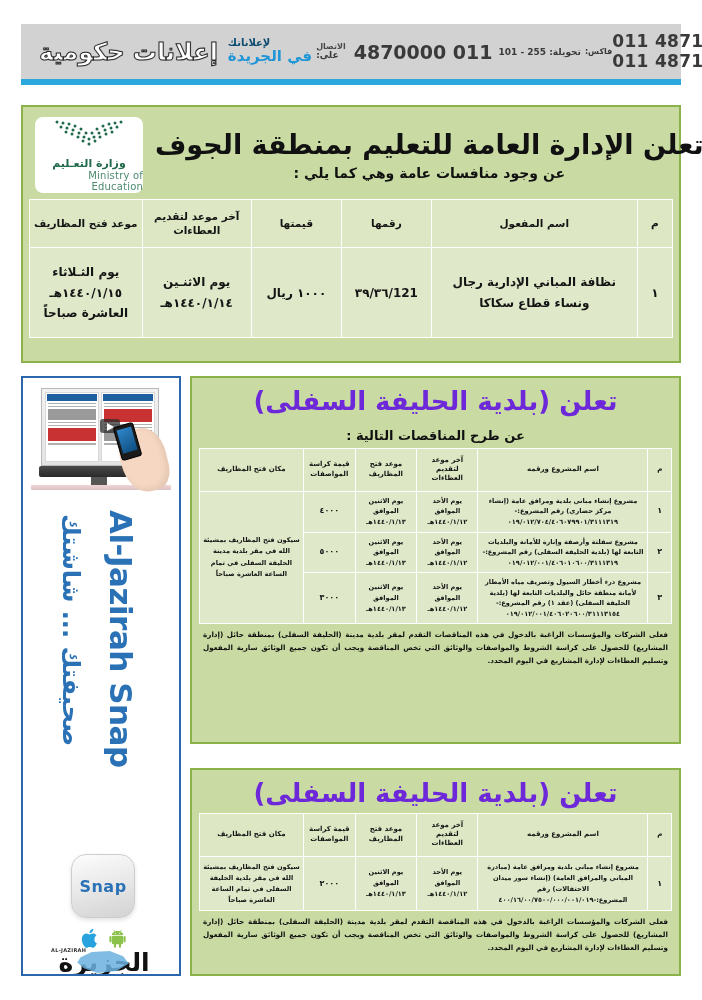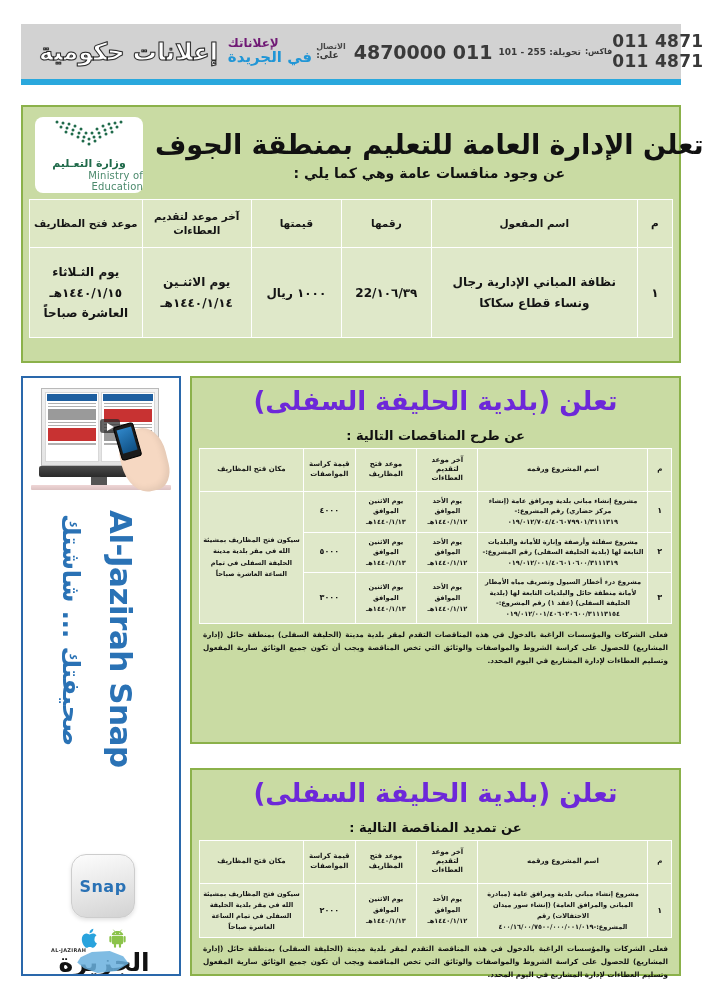--- a/index.html
+++ b/index.html
@@ -42,23 +42,23 @@
     margin-left: 8px;
   }
   .mh-mid {
     display: flex;
     flex-direction: column;
     align-items: flex-end;
     line-height: 1.05;
     margin-left: 10px;
   }
   .mh-mid .l1 {
-    font-size: 12px;
-    font-weight: bold;
-    color: #701a75;
+    font-size: 10px;
+    font-weight: bold;
+    color: #0c4a6e;
     white-space: nowrap;
   }
   .mh-mid .l2 {
     font-size: 15px;
     font-weight: bold;
     color: #2196d6;
     white-space: nowrap;
   }
   .mh-contact {
     display: flex;
@@ -486,21 +486,21 @@
         <th>رقمها</th>
         <th>قيمتها</th>
         <th>آخر موعد لتقديم العطاءات</th>
         <th>موعد فتح المظاريف</th>
       </tr>
     </thead>
     <tbody>
       <tr>
         <td class="idx">١</td>
         <td>نظافة المباني الإدارية رجال ونساء قطاع سكاكا</td>
-        <td class="num">١٠٦/٣٩/22</td>
+        <td class="num">121/٣٩/٣٦</td>
         <td class="val-normal">١٠٠٠ ريال</td>
         <td>يوم الاثنـين ١٤٤٠/١/١٤هـ</td>
         <td>يوم الثـلاثاء ١٤٤٠/١/١٥هـ العاشرة صباحاً</td>
       </tr>
     </tbody>
   </table>
 </div>
 
 <div class="panel" id="panel-tenders">
   <div class="panel-head-2">
@@ -552,21 +552,20 @@
       </tr>
     </tbody>
   </table>
 
   <div class="panel-note">فعلى الشركات والمؤسسات الراغبة بالدخول في هذه المناقصات التقدم لمقر بلدية مدينة (الحليفة السفلى) بمنطقة حائل (إدارة المشاريع) للحصول على كراسة الشروط والمواصفات والوثائق التي تخص المناقصة ويجب أن تكون جميع الوثائق سارية المفعول وتسليم العطاءات لإدارة المشاريع في اليوم المحدد.</div>
 </div>
 
 <div class="panel" id="panel-extension">
   <div class="panel-head-2">
     <div class="ph2-title">تعلن (بلدية الحليفة السفلى)</div>
-    <div class="ph2-sub">عن تمديد المناقصة التالية :</div>
   </div>
 
   <table class="tdr" id="tbl-extension">
     <colgroup>
       <col style="width:5%">
         <col style="width:36%">
         <col style="width:13%">
       <col style="width:13%">
         <col style="width:11%">
         <col style="width:22%">

